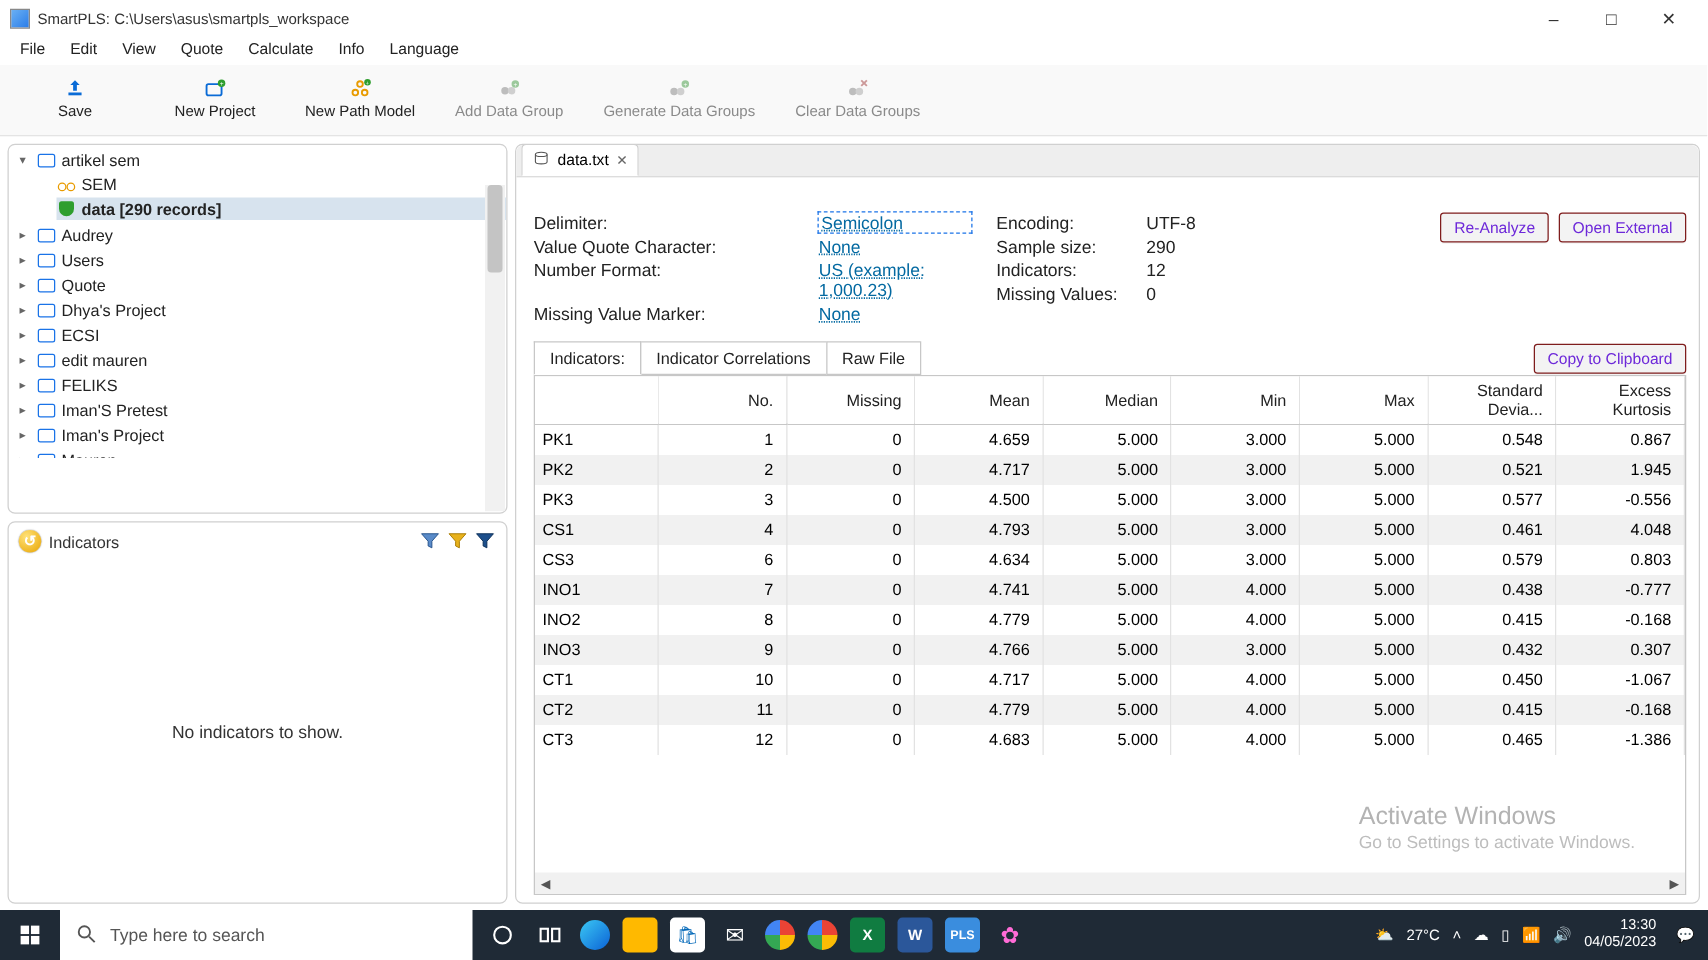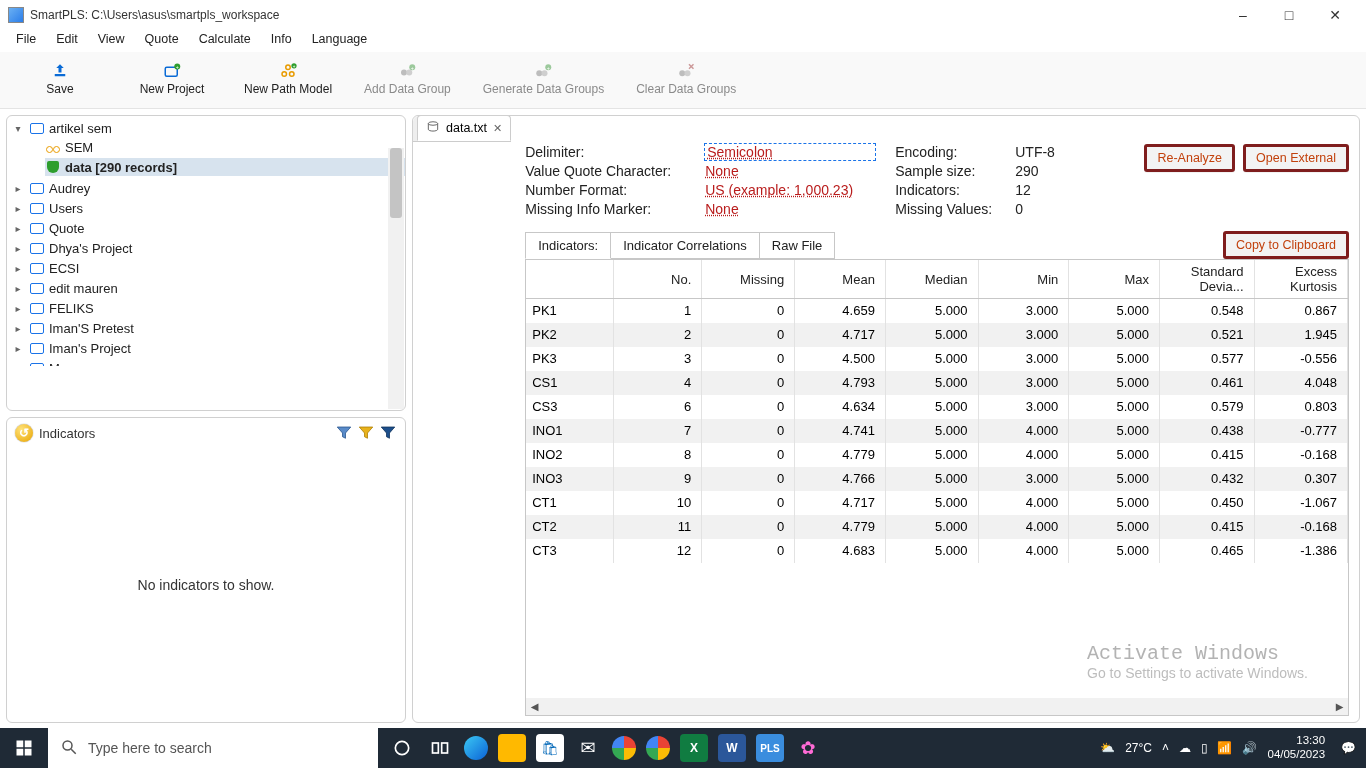--- a/index.html
+++ b/index.html
@@ -62,25 +62,25 @@
 
 
 .tabstrip { height:26px; display:flex; align-items:flex-end; border-bottom:1px solid #ccc; background:#eee; border-radius:6px 6px 0 0; }
 .tab { height:26px; background:#fff; border:1px solid #ccc; border-bottom:1px solid #fff; border-radius:4px 4px 0 0; margin-left:4px; display:flex; align-items:center; padding:0 8px; font-size:12.5px; gap:6px; }
 .tab .x { font-size:11px; color:#666; }
 .tabcontent { flex:1; border:0; padding:28px 10px 6px 14px; display:flex; flex-direction:column; }
 
 
 .meta-row { display:flex; align-items:flex-start; }
 .meta { display:grid; grid-template-columns: 180px 170px; row-gap:3px; font-size:14px; color:#222; }
-.meta .link { color:#b91c1c; text-decoration:underline dotted; cursor:default; }
+.meta .link { color:#0369a1; text-decoration:underline dotted; cursor:default;margin-left:48px; }
 .meta .link.boxed { outline:1px dashed #1a73e8; padding:0 2px; }
 .meta2 { display:grid; grid-template-columns: 120px 60px; row-gap:3px; font-size:14px; color:#222; margin-left:20px; }
 .action-btns { margin-left:auto; display:flex; gap:8px; }
-.btn { background:#f3f3f3; border:3px solid #7f1d1d; border-radius:3px; padding:4px 10px; font-size:12.5px; color:#c2410c; cursor:default; box-shadow:0 1px 0 rgba(0,0,0,.05);}
+.btn { background:#f3f3f3; border:1px solid #7f1d1d; border-radius:3px; padding:4px 10px; font-size:12.5px; color:#6d28d9; cursor:default; box-shadow:0 1px 0 rgba(0,0,0,.05);}
 
 
 .subtabs { margin-top:14px; display:flex; align-items:center; }
 .subtabs .st { border:1px solid #c7c7c7; background:#fff; padding:5px 12px; font-size:13px; color:#222; margin-right:-1px; cursor:default; }
 .subtabs .st.active { background:#fff; border-bottom:1px solid #fff; position:relative; z-index:2; }
 .subtabs .right-btn { margin-left:auto; }
 
 
 .tablewrap { margin-top:0; border:1px solid #c7c7c7; border-top:1px solid #c7c7c7; flex:1; overflow:hidden; position:relative; font-size:13px; }
 table { border-collapse:collapse; width:100%; }
@@ -88,21 +88,21 @@
 th { background:#fff; border-bottom:1px solid #c7c7c7; font-weight:400; color:#222; position:sticky; top:0; }
 td.name, th.name { text-align:left; width:96px; }
 th.no { width:100px; } th.miss{width:100px;text-align:right;} th.mean{width:100px;} th.med{width:100px;} th.min{width:100px;} th.max{width:100px;} th.sd{width:100px;} th.ek{width:100px;}
 tbody tr:nth-child(even) td { background:#f1f1f1; }
 .hscroll { position:absolute; left:0; right:0; bottom:0; height:17px; background:#f1f1f1; display:flex; align-items:center; }
 .hscroll .ar { width:17px; height:17px; display:flex;align-items:center;justify-content:center; font-size:10px; color:#555; }
 .hscroll .track { flex:1; height:100%; position:relative; }
 
 
 .watermark { position:absolute; right:40px; bottom:34px; color:#bdbdbd; font-size:14px; text-align:left; pointer-events:none; }
-.watermark .t1 { font-size:20px; color:#b3b3b3;font-family:Liberation Mono, monospace; }
+.watermark .t1 { font-size:20px; color:#b3b3b3; }
 
 
 .taskbar { position:fixed; left:0; right:0; bottom:0; height:40px; background:#1f2a36; display:flex; align-items:center; color:#fff; font-size:12px; }
 .taskbar .start { width:48px; height:40px; display:flex; align-items:center; justify-content:center; }
 .taskbar .start svg { width:18px; height:18px; fill:#fff; }
 .taskbar .search { flex:0 0 330px; height:40px; background:#ffffff; color:#555; display:flex; align-items:center; padding:0 12px; gap:10px; font-size:14px; }
 .taskbar .icons { display:flex; align-items:center; gap:10px; padding:0 10px; }
 .tb-ic { width:28px; height:28px; border-radius:4px; display:flex; align-items:center; justify-content:center; }
 .taskbar .tray { margin-left:auto; display:flex; align-items:center; gap:10px; padding:0 10px; }
 .taskbar .clock { text-align:right; line-height:1.2; font-size:11.5px; padding-right:6px;}
@@ -348,42 +348,42 @@
             </svg>
         </div>
       </div>
       <div class="ind-body">
           <span>No indicators to show.</span>
         </div>
     </div>
   </div>
 
   <div class="right-col">
-    <div class="panel" style="flex:1; display:flex; flex-direction:row;">
+    <div class="panel" style="flex:1; display:flex; flex-direction:column;">
       <div class="tabstrip">
         <div class="tab">
           <span><svg width="14" height="14" viewBox="0 0 24 24">
                 <ellipse cx="12" cy="6" rx="8" ry="3" fill="none" stroke="#555" stroke-width="1.5"></ellipse>
                 <path d="M4 6v10c0 1.7 3.6 3 8 3s8-1.3 8-3V6" fill="none" stroke="#555" stroke-width="1.5"></path>
               </svg></span>
           <span>data.txt</span>
           <span class="x">✕</span>
         </div>
       </div>
 
       <div class="tabcontent">
         <div class="meta-row">
           <div class="meta">
             <span>Delimiter:</span>
               <span class="link boxed">Semicolon</span>
             <span>Value Quote Character:</span>
               <span class="link">None</span>
             <span>Number Format:</span>
               <span class="link">US (example: 1,000.23)</span>
-            <span>Missing Info Marker:</span>
+            <span>Missing Value Marker:</span>
               <span class="link">None</span>
           </div>
           <div class="meta2">
             <span>Encoding:</span>
               <span>UTF-8</span>
             <span>Sample size:</span>
               <span>290</span>
             <span>Indicators:</span>
               <span>12</span>
             <span>Missing Values:</span>

